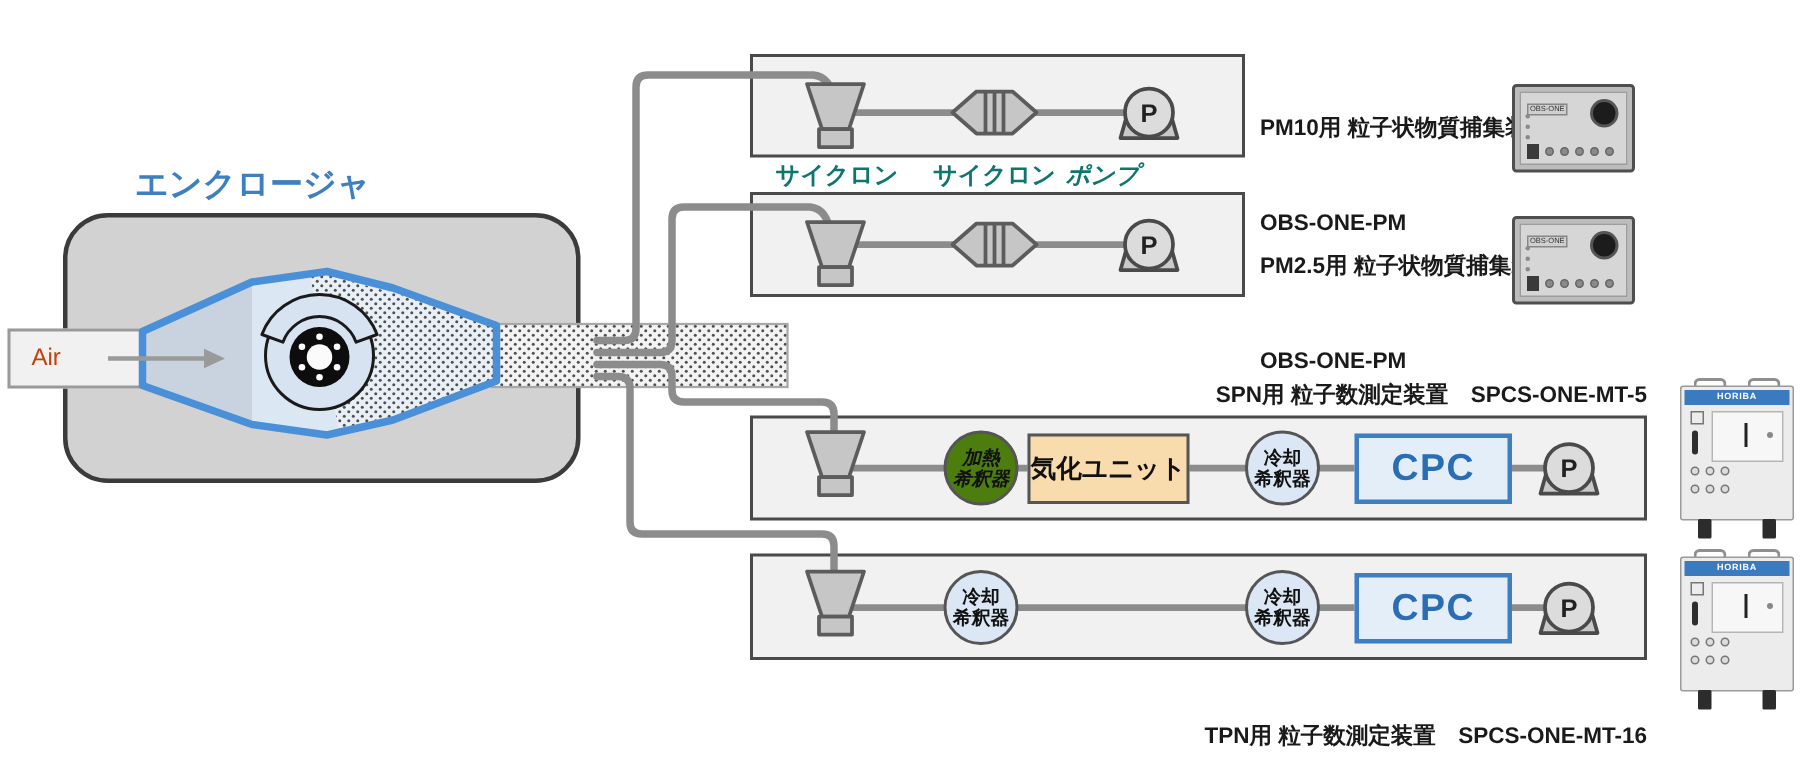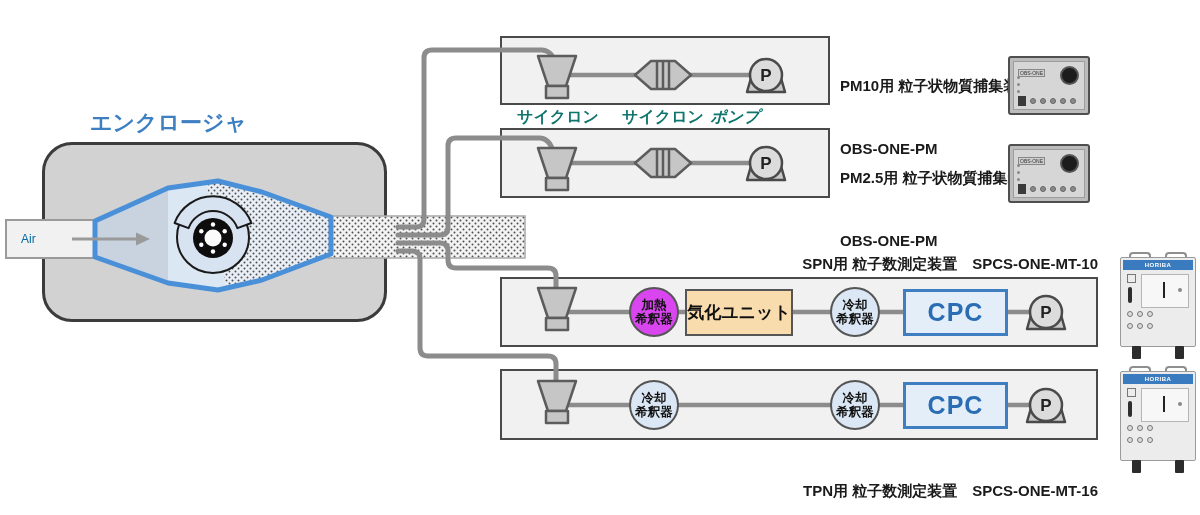--- a/index.html
+++ b/index.html
@@ -9,34 +9,34 @@
   }
   .abs { position:absolute; }
 
   
   .enclosure-body { left:42px; top:142px; width:345px; height:180px;
     background:#d2d2d2; border:3px solid #3b3b3b; border-radius:30px; z-index:1; box-sizing:border-box; }
   .enclosure-title { left:90px; top:108px; width:250px; text-align:left;
     font-size:22px; font-weight:bold; color:#3d7fc1; z-index:4; }
   .air-box { left:5px; top:219px; width:91px; height:40px; background:#f1f1f1;
     border:2px solid #9a9a9a; z-index:2; box-sizing:border-box; display:flex;
-    align-items:center; padding-left:14px; font-size:12px; color:#0369a1; }
+    align-items:center; padding-left:14px; font-size:16px; color:#c2410c; }
 
   
   .flow-box { background:#f1f1f1; border:2.5px solid #4a4a4a; z-index:1; box-sizing:border-box; }
 
   
   svg.plumb { position:absolute; left:0; top:0; width:1200px; height:515px; z-index:3; pointer-events:none; }
   svg.plumb text { font-family:"Liberation Sans","DejaVu Sans",sans-serif; }
 
   
   .node-circle { width:50px; height:50px; border-radius:50%; border:2.5px solid #555;
     box-sizing:border-box; display:flex; flex-direction:column; align-items:center; justify-content:center;
     font-weight:bold; font-size:12.5px; line-height:14px; color:#111; z-index:4; text-align:center; }
-  .peach { background:#d946ef; }
+  .peach { background:#4d7c0f;font-style:italic; }
   .lblue { background:#dbe7f4; }
   .node-rect { border:2.5px solid #555; background:#f8dcae; display:flex; align-items:center;
     justify-content:center; font-weight:bold; font-size:17px; color:#111; z-index:4; box-sizing:border-box; }
   .cpc-rect { border:3px solid #3f7fc1; background:#e4eef9; display:flex; align-items:center;
     justify-content:center; font-weight:bold; font-size:25px; letter-spacing:1px; color:#2a6db5;
     z-index:4; box-sizing:border-box; }
 
   
   .comp-label { top:107px; width:90px; text-align:center; font-weight:bold; font-size:16px; color:#0f766e; z-index:4; }
   .unit-title { font-weight:bold; font-size:15px; line-height:21px; color:#1a1a1a; z-index:4; white-space:pre; }
@@ -211,21 +211,21 @@
   <div class="abs comp-label" style="left:690px;font-style:italic;">ポンプ</div>
 
   <div class="abs unit-title" style="left:840px; top:33px;">
     <div>PM10用 粒子状物質捕集装置</div>
     <div>OBS-ONE-PM</div>
   </div>
   <div class="abs unit-title" style="left:840px; top:125px;">
     <div>PM2.5用 粒子状物質捕集装置</div>
     <div>OBS-ONE-PM</div>
   </div>
-  <div class="abs unit-title right-align" style="left:540px; top:253px; width:558px;">SPN用 粒子数測定装置　SPCS-ONE-MT-10</div>
+  <div class="abs unit-title right-align" style="left:540px; top:253px; width:558px;">SPN用 粒子数測定装置　SPCS-ONE-MT-5</div>
   <div class="abs unit-title right-align" style="left:540px; top:446px; width:558px; line-height:18px;">
     <div>TPN用 粒子数測定装置　SPCS-ONE-MT-16</div>
     
   </div>
 
   <div class="abs node-circle peach" style="left:629px; top:287px;">
     <span>加熱</span>
     <span>希釈器</span>
   </div>
   <div class="abs node-rect" style="left:685px; top:289px; width:108px; height:47px;">

